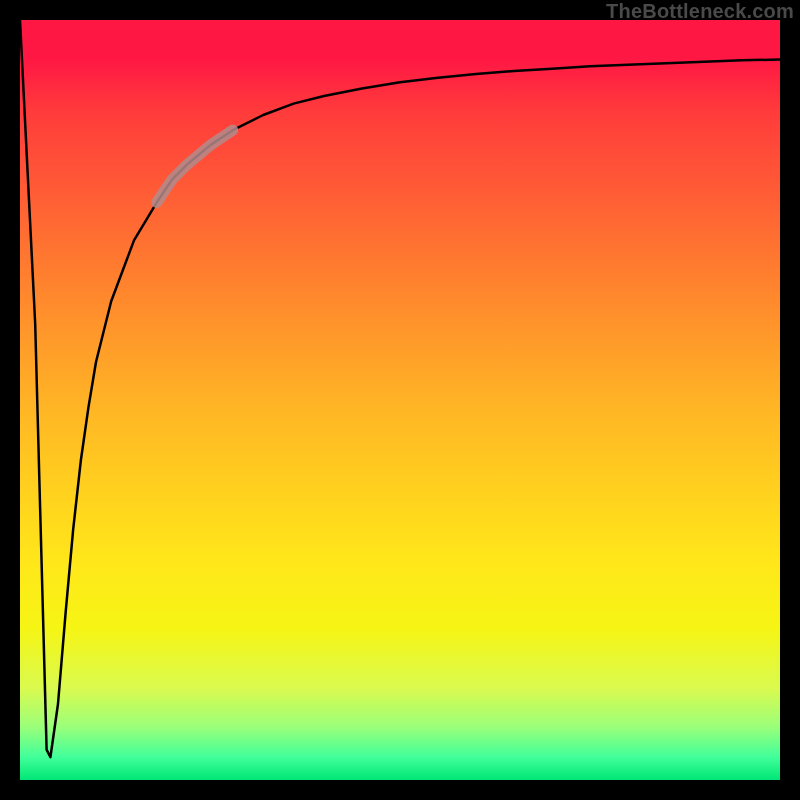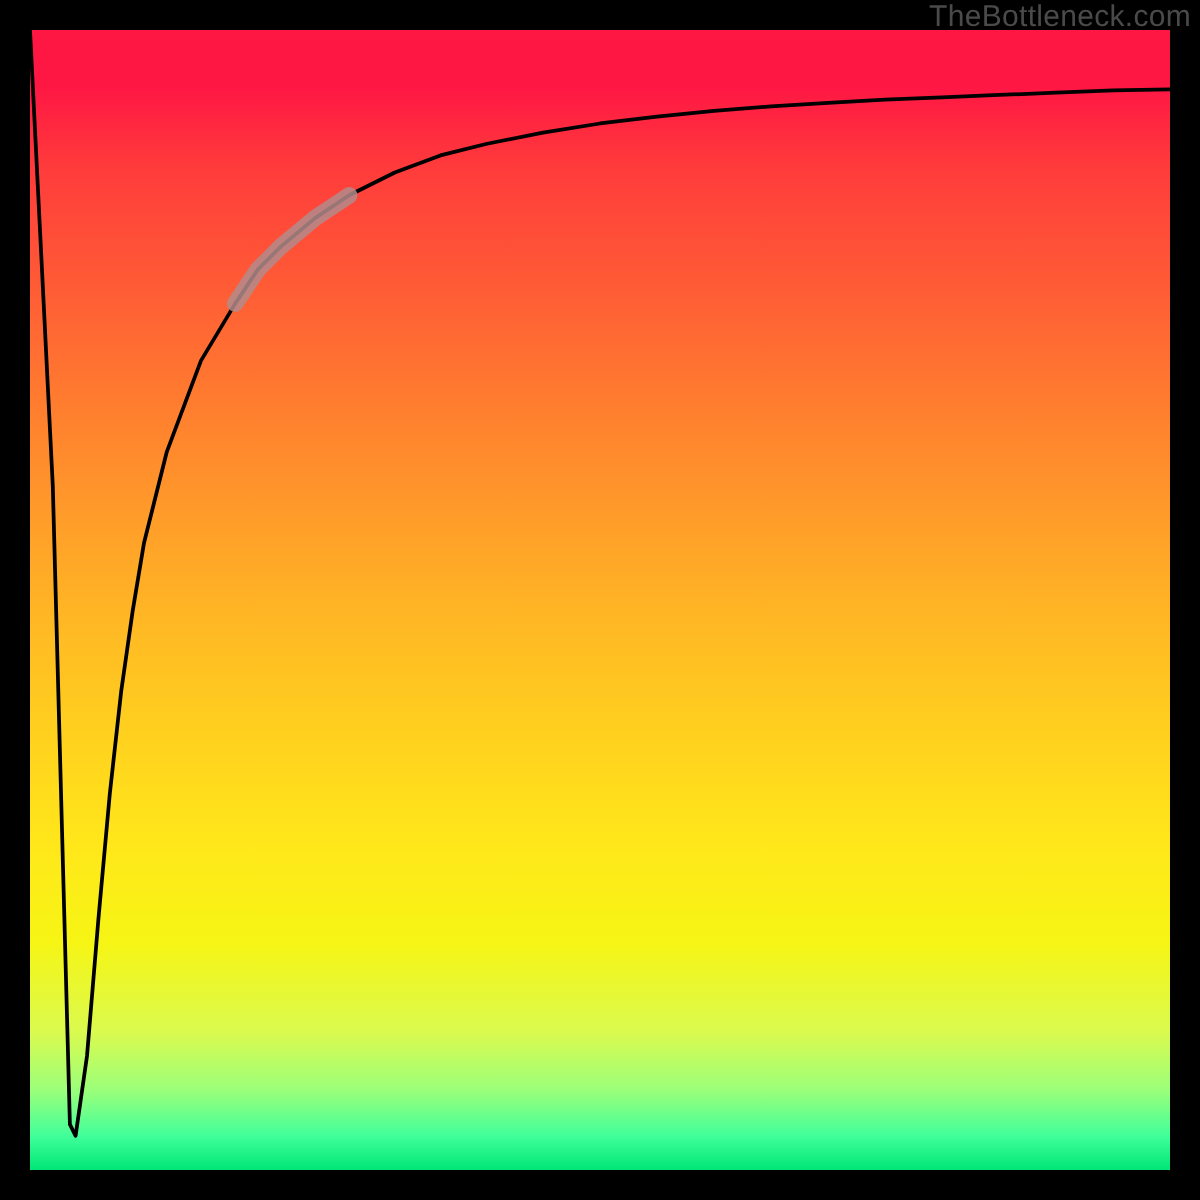--- a/index.html
+++ b/index.html
@@ -51,21 +51,21 @@
     inset: 0;
     width: 100%;
     height: 100%;
   }
   .watermark {
     position: absolute;
     top: 0px;
     right: 6px;
     color: #4a4a4a;
     font-size: 20px;
-    font-weight: 400;
+    font-weight: 700;
     letter-spacing: 0.2px;
     user-select: none;
   }
 </style>
 </head>
 <body>
 
 <div class="frame">
 
   <div class="watermark">TheBottleneck.com</div>

